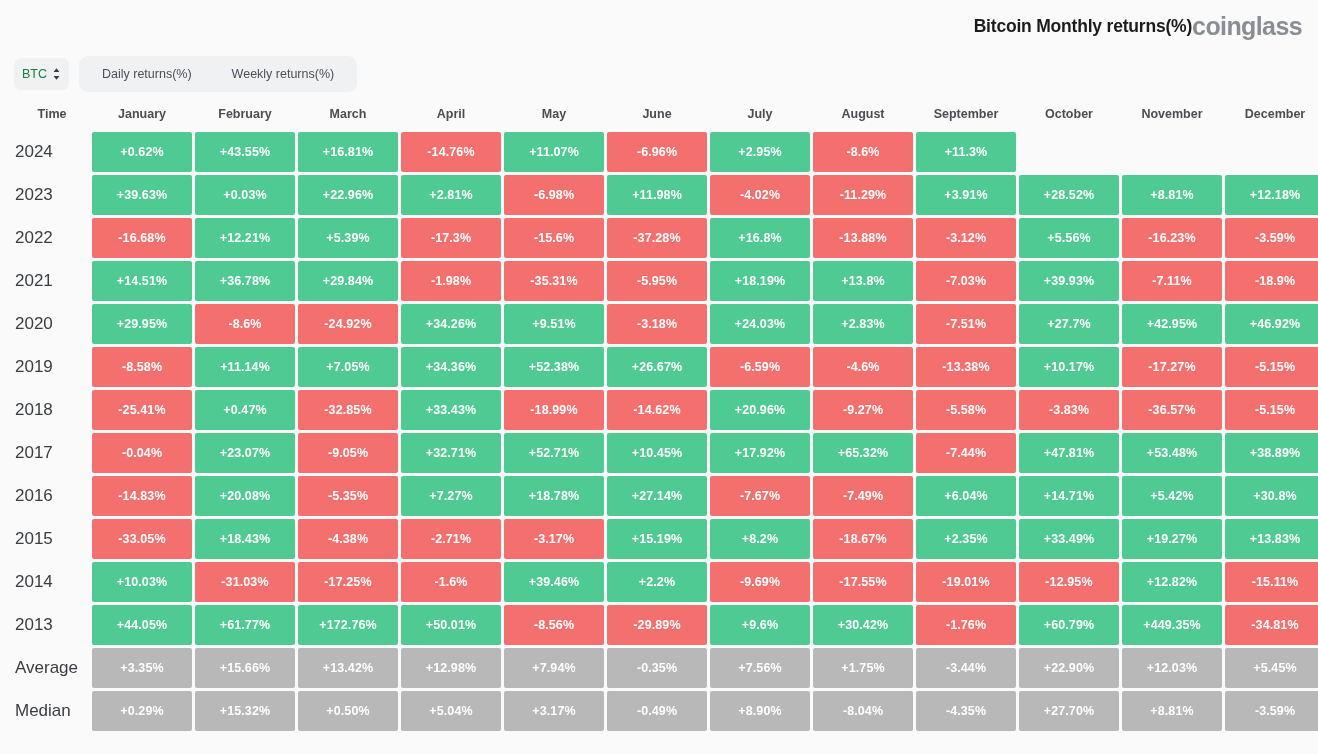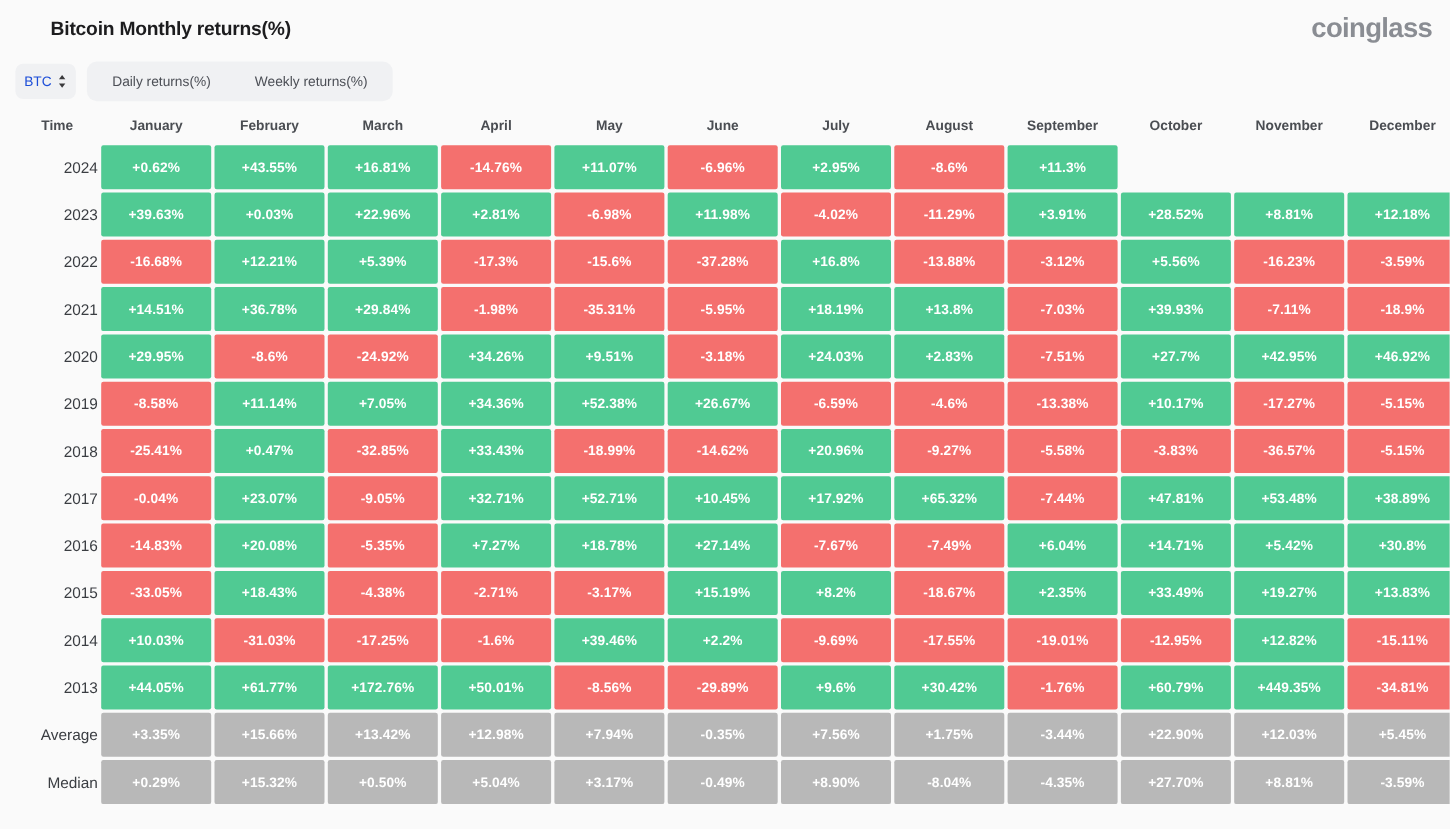--- a/index.html
+++ b/index.html
@@ -15,21 +15,21 @@
     background: #fafafa;
     position: relative;
     overflow: hidden;
   }
 
   
   .topbar {
     height: 52px;
     display: flex;
     align-items: center;
-    justify-content: space-between;
+    justify-content: flex-end;
     padding: 0 16px 0 14px;
     margin-left: 32px;
   }
   .page-title {
     font-size: 17.5px;
     font-weight: bold;
     color: #1c1c1e;
     letter-spacing: -0.2px;
   }
   .brand {
@@ -51,21 +51,21 @@
     height: 32px;
     min-width: 54px;
     padding: 0 8px;
     background: #f0f1f3;
     border: none;
     border-radius: 7px;
     display: flex;
     align-items: center;
     gap: 5px;
     font-size: 12.5px;
-    color: #1d4ed8;
+    color: #15803d;
     cursor: pointer;
   }
   .chev {
     display: inline-flex;
     flex-direction: column;
     line-height: 0;
     color: #3a3a3c;
   }
   .chev svg { display: block; }
 
@@ -114,23 +114,23 @@
   thead th {
     height: 30px;
     font-size: 12.5px;
     font-weight: bold;
     color: #4a4d52;
     text-align: center;
     padding: 0;
     background: transparent;
   }
   td.time-c {
-    font-size: 14px;
+    font-size: 17px;
     color: #3a3d42;
-    text-align: right;
+    text-align: left;
     background: transparent;
     padding: 0;
     height: 40px;
   }
   td.m-c {
     height: 40px;
     text-align: center;
     vertical-align: middle;
     font-size: 12.5px;
     font-weight: bold;

